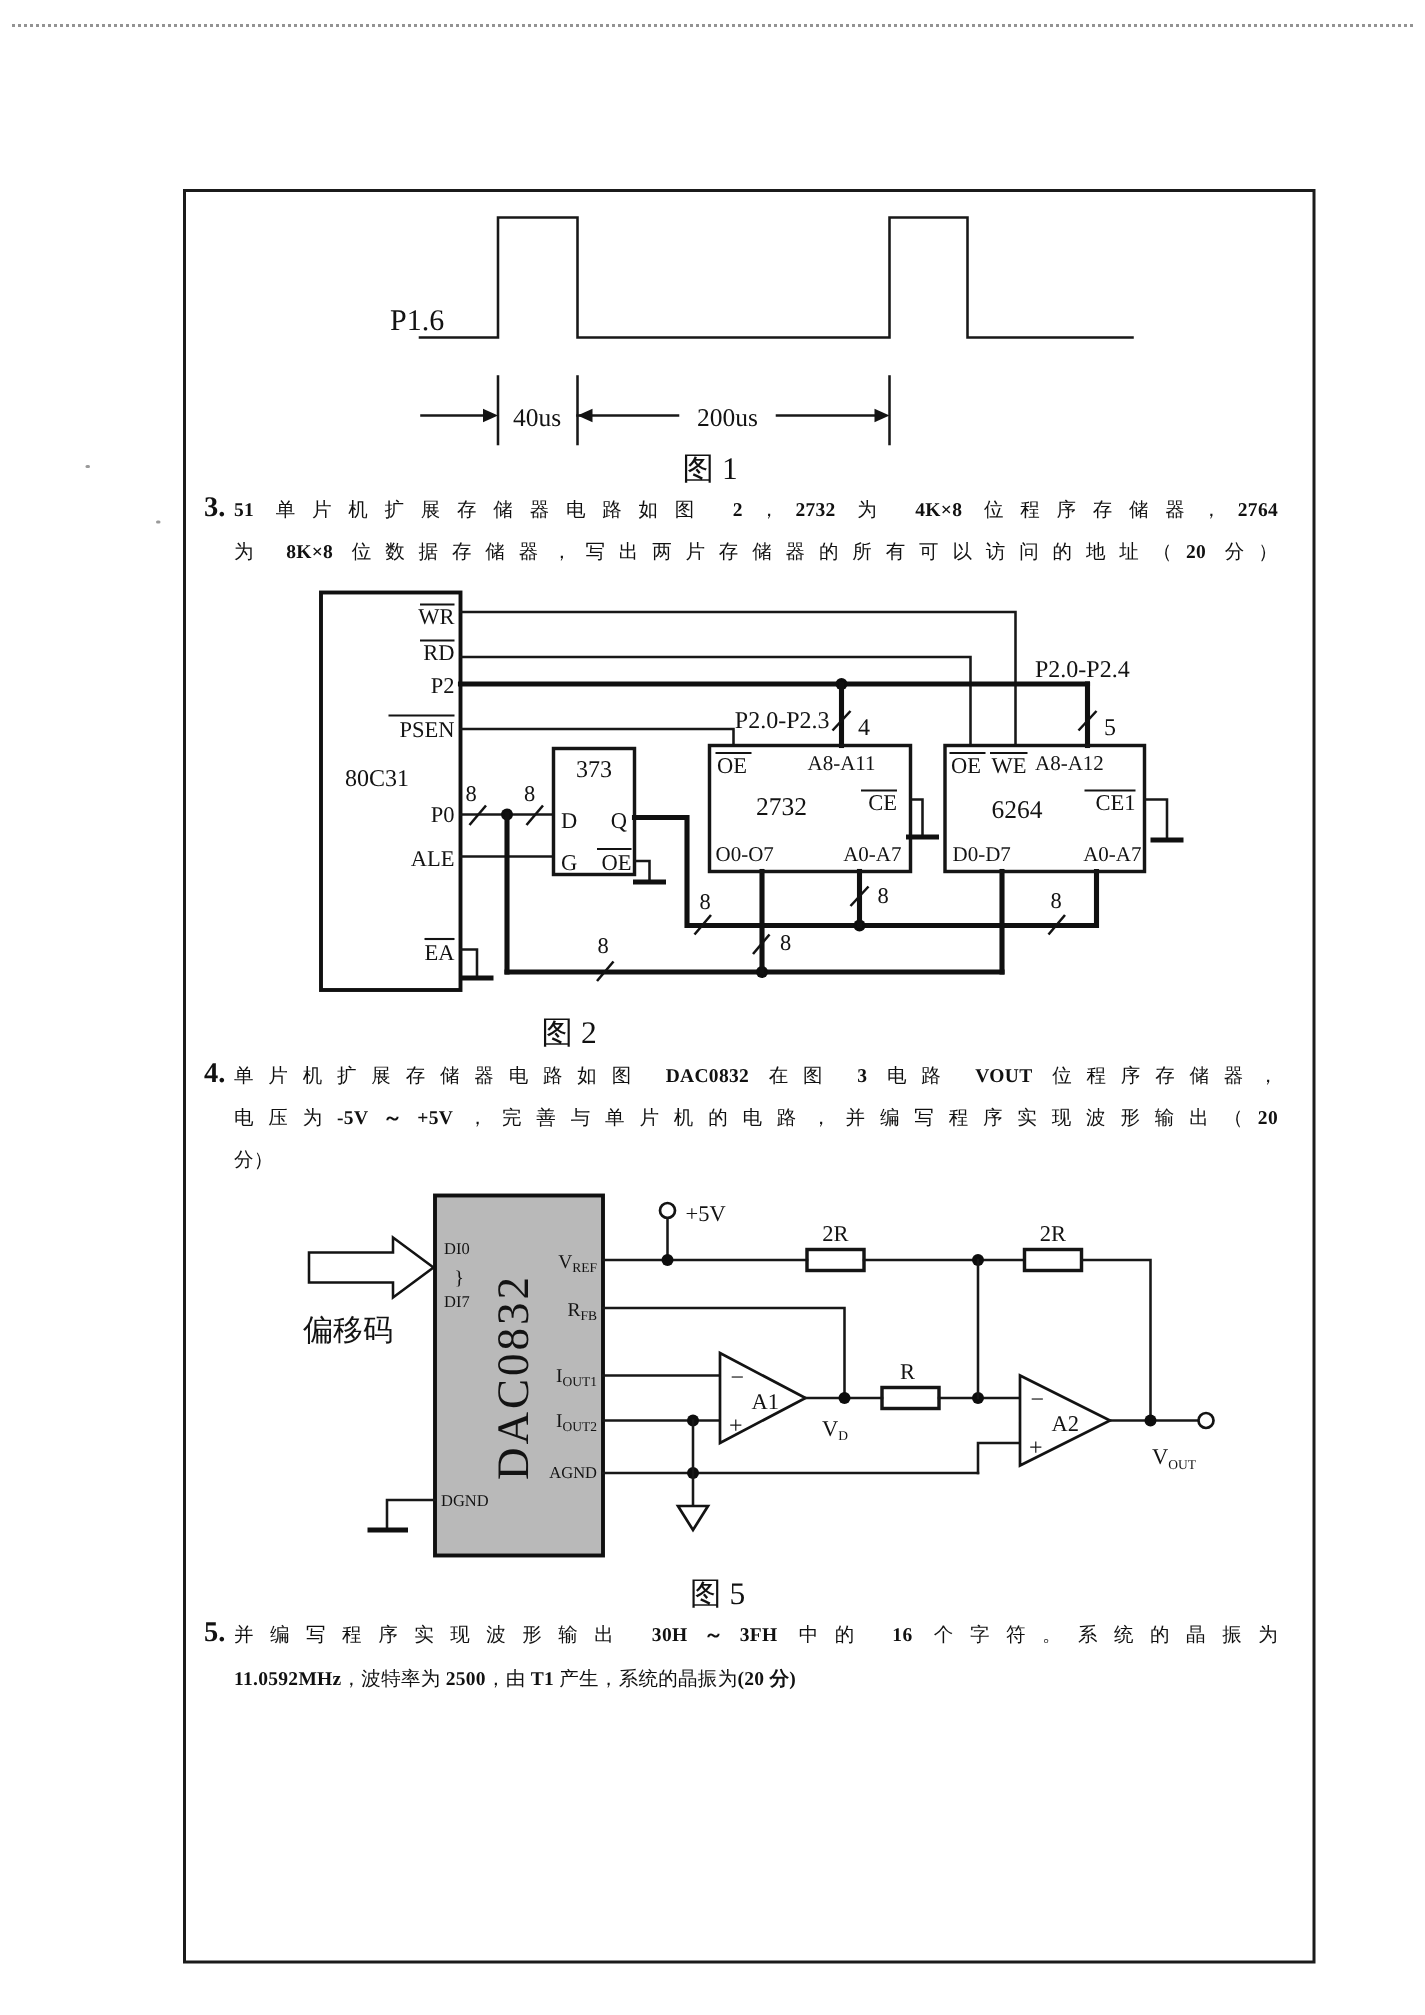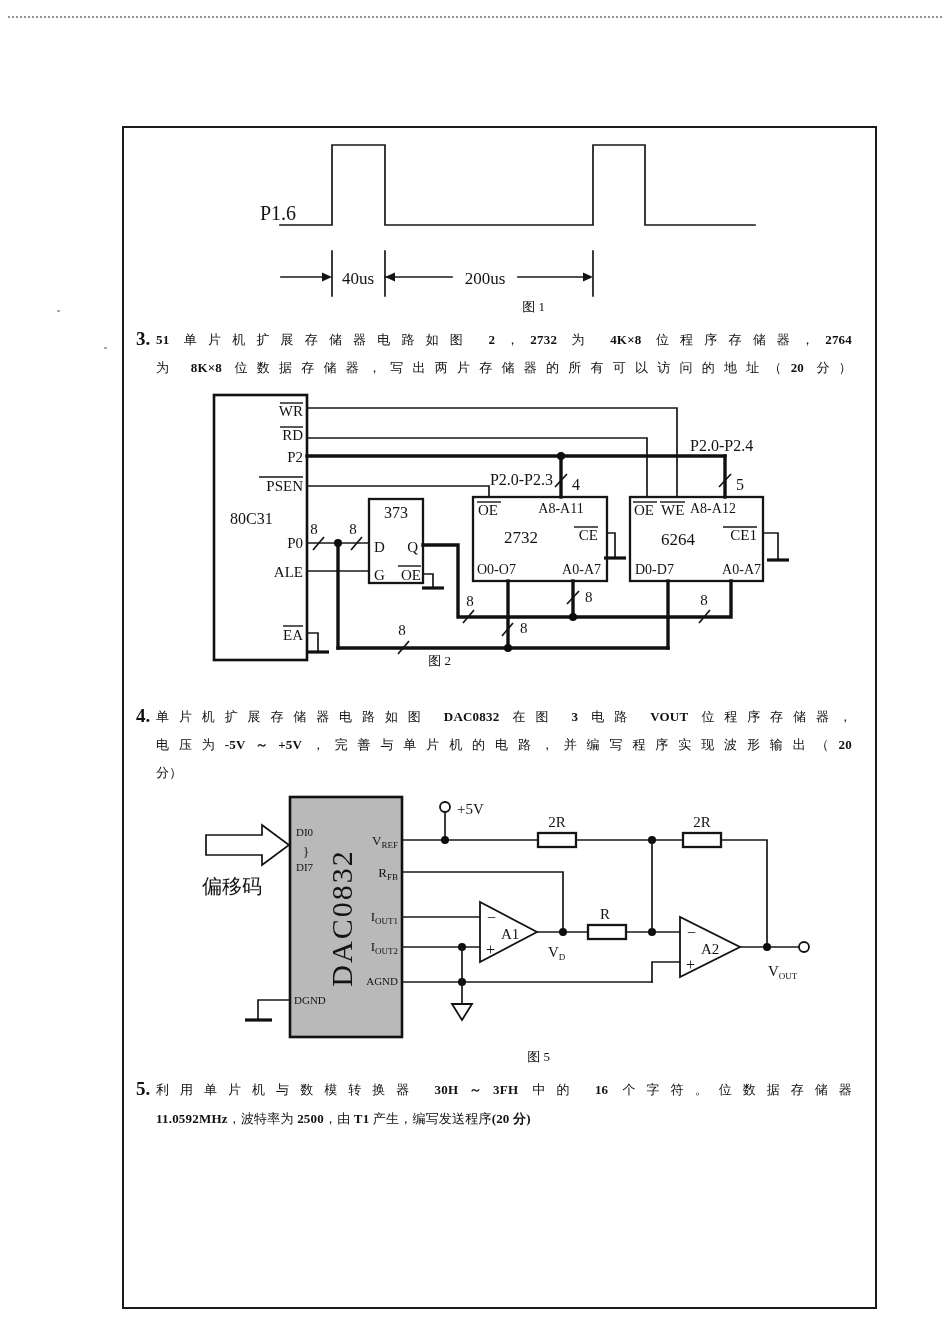--- a/index.html
+++ b/index.html
@@ -15,21 +15,21 @@
   
   .page-frame{position:absolute;left:122px;top:126px;width:751px;height:1179px;
     border:2px solid #1b1b1b;}
   
   .qnum{position:absolute;left:136px;width:28px;font-size:19px;font-weight:bold;}
   .qline{position:absolute;left:156px;width:696px;font-size:13px;line-height:23px;
     letter-spacing:.2px;white-space:nowrap;}
   .qline.jfull{white-space:normal;text-align:justify;text-align-last:justify;}
   .qline b{font-weight:bold;}
   
-  .fig-caption{position:absolute;width:90px;text-align:right;font-size:13px;}
+  .fig-caption{position:absolute;width:90px;text-align:left;font-size:21px;}
   
   svg{position:absolute;left:0;top:0;}
   svg text{fill:#131313;font-family:"Liberation Serif","DejaVu Serif",serif;}
   .w{stroke:#181818;stroke-width:1.7;fill:none;stroke-linecap:square;}
   .wk{stroke:#101010;stroke-width:3.4;fill:none;stroke-linecap:square;}
   .box{fill:none;stroke:#151515;stroke-width:2.3;}
   .boxthick{fill:none;stroke:#101010;stroke-width:2.6;}
   .ovl{stroke:#131313;stroke-width:1.4;}
   .sl{stroke:#131313;stroke-width:1.7;}
   .dot{fill:#0d0d0d;}
@@ -287,33 +287,33 @@
     <text x="768" y="976" class="t15"><tspan>V</tspan><tspan class="sub" dy="3">OUT</tspan></text>
 
     <g>
       <path class="w" d="M290,1000 H258 V1020"></path>
       <line class="gbar" x1="245" y1="1020" x2="272" y2="1020"></line>
     </g>
   </g>
 </svg>
 
 <div class="fig-caption" style="left:455px;top:298px;">图 1</div>
-<div class="fig-caption" style="left:361px;top:652px;">图 2</div>
+<div class="fig-caption" style="left:361px;top:674px;">图 2</div>
 <div class="fig-caption" style="left:460px;top:1048px;">图 5</div>
 
 <div>
   <div class="qnum" style="top:328px;">3.</div>
   <div class="qline jfull" style="top:328px;"><b>51</b><span> 单片机扩展存储器电路如图 </span><b>2</b><span>，</span><b>2732</b><span> 为 </span><b>4K×8</b><span> 位程序存储器，</span><b>2764</b></div>
   <div class="qline jfull" style="top:356px;"><span>为 </span><b>8K×8</b><span> 位数据存储器，写出两片存储器的所有可以访问的地址（</span><b>20</b><span> 分）</span></div>
 </div>
 
 <div>
   <div class="qnum" style="top:705px;">4.</div>
   <div class="qline jfull" style="top:705px;"><span>单片机扩展存储器电路如图 </span><b>DAC0832</b><span> 在图 </span><b>3</b><span> 电路 </span><b>VOUT</b><span> 位程序存储器，</span></div>
   <div class="qline jfull" style="top:733px;"><span>电压为</span><b>-5V～+5V</b><span>，完善与单片机的电路，并编写程序实现波形输出（</span><b>20</b></div>
   <div class="qline" style="top:761px;"><span>分）</span></div>
 </div>
 
 <div>
   <div class="qnum" style="top:1078px;">5.</div>
-  <div class="qline jfull" style="top:1078px;"><span>利用单片机与数模转换器 </span><b>30H～3FH</b><span> 中的 </span><b>16</b><span> 个字符。位数据存储器</span></div>
-  <div class="qline" style="top:1107px;"><b>11.0592MHz</b><span>，波特率为 </span><b>2500</b><span>，由 </span><b>T1</b><span> 产生，编写发送程序</span><b>(20 分)</b></div>
+  <div class="qline jfull" style="top:1078px;"><span>并编写程序实现波形输出 </span><b>30H～3FH</b><span> 中的 </span><b>16</b><span> 个字符。系统的晶振为</span></div>
+  <div class="qline" style="top:1107px;"><b>11.0592MHz</b><span>，波特率为 </span><b>2500</b><span>，由 </span><b>T1</b><span> 产生，系统的晶振为</span><b>(20 分)</b></div>
 </div>
 
 </body></html>

